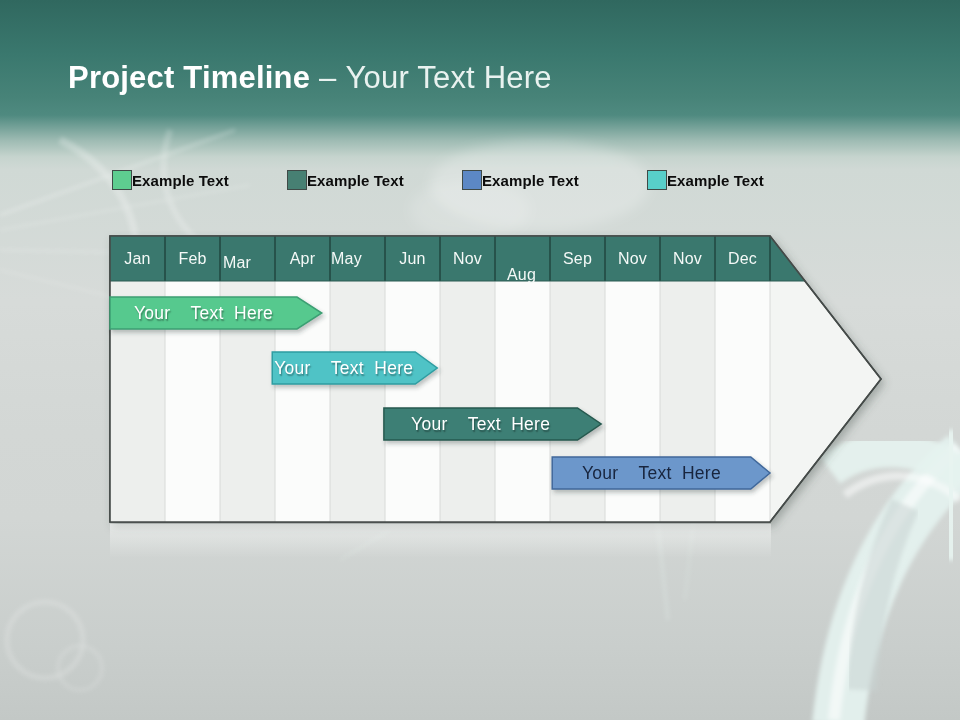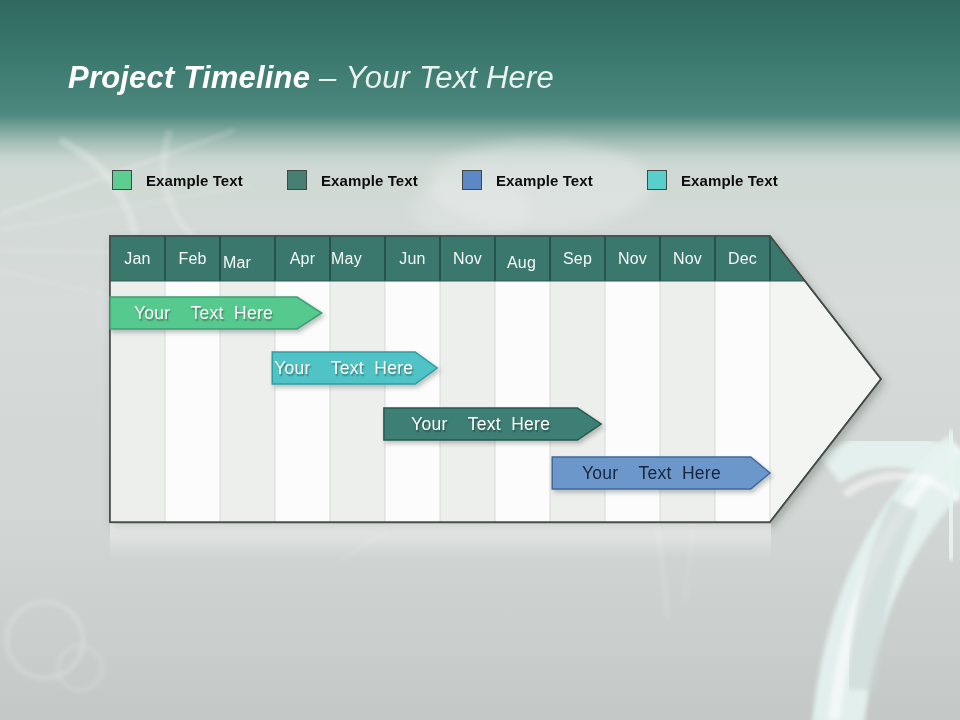--- a/index.html
+++ b/index.html
@@ -9,34 +9,34 @@
     background:linear-gradient(180deg,
       #30685f 0%, #3a786e 7.5%, #478378 13.5%, #4f8a80 16%,
       #9ebbb3 19.5%, #c6d4ce 21.8%, #d0d9d5 23.5%,
       #d7dbd9 42%, #d3d7d5 60%, #d2d6d4 72%, #c9cecc 90%, #c3c8c6 100%);
   }
   svg{position:absolute;left:0;top:0;}
   
   .title{
     position:absolute;left:68px;top:60px;height:42px;
     display:flex;align-items:baseline;white-space:pre;
-    font-size:31px;letter-spacing:0.2px;font-style:italic;
+    font-size:31px;letter-spacing:0.2px;
   }
   .t-bold{font-weight:bold;color:#ffffff;}
   .t-sep{font-weight:400;color:#e9f2f0;margin:0 9px;}
   .t-light{font-weight:400;color:#e9f2f0;}
   
   .legend{position:absolute;left:0;top:0;width:960px;height:0;}
   .legend-item{position:absolute;top:170px;display:flex;align-items:center;}
   .legend-swatch{
     width:20px;height:20px;border:1.4px solid #3f4a47;box-sizing:border-box;
     flex:0 0 auto;
   }
   .legend-label{
-    margin-left:14px;font-size:15px;font-weight:bold;color:#0c0c0c;
+    font-size:15px;font-weight:bold;color:#0c0c0c;
     white-space:nowrap;letter-spacing:0.1px;
   }
   
   .tl-labels{position:absolute;left:0;top:0;width:960px;height:720px;pointer-events:none;}
   .month-label{
     position:absolute;display:flex;align-items:center;justify-content:center;
     color:#f4f9f7;font-size:16px;letter-spacing:0.2px;
   }
   .bar-label{
     position:absolute;display:flex;align-items:center;justify-content:center;
@@ -185,21 +185,21 @@
   <div class="reflection"></div>
 
   <div class="tl-labels" id="tl-labels">
       <div class="month-label" style="left:110px;top:236px;width:55px;height:45px">Jan</div>
       <div class="month-label" style="left:165px;top:236px;width:55px;height:45px">Feb</div>
       <div class="month-label" style="left:220px;top:240px;width:34px;height:45px">Mar</div>
       <div class="month-label" style="left:275px;top:236px;width:55px;height:45px">Apr</div>
       <div class="month-label" style="left:330px;top:236px;width:33px;height:45px">May</div>
       <div class="month-label" style="left:385px;top:236px;width:55px;height:45px">Jun</div>
       <div class="month-label" style="left:440px;top:236px;width:55px;height:45px">Nov</div>
-      <div class="month-label" style="left:495px;top:240px;width:53px;height:45px">Aug</div>
+      <div class="month-label" style="left:495px;top:252px;width:53px;height:45px">Aug</div>
       <div class="month-label" style="left:550px;top:236px;width:55px;height:45px">Sep</div>
       <div class="month-label" style="left:605px;top:236px;width:55px;height:45px">Nov</div>
       <div class="month-label" style="left:660px;top:236px;width:55px;height:45px">Nov</div>
       <div class="month-label" style="left:715px;top:236px;width:55px;height:45px">Dec</div>
       <div class="bar-label light-text" style="left:110px;top:297px;width:187px;height:32px;color:#ffffff">Your  Text Here</div>
       <div class="bar-label light-text" style="left:272.25px;top:352px;width:143px;height:32px;color:#ffffff">Your  Text Here</div>
       <div class="bar-label light-text" style="left:383.90000000000003px;top:408px;width:193.59999999999997px;height:32px;color:#ffffff">Your  Text Here</div>
       <div class="bar-label" style="left:552.1999999999999px;top:457px;width:198.55000000000007px;height:32px;color:#18253e">Your  Text Here</div>
     </div>
 

